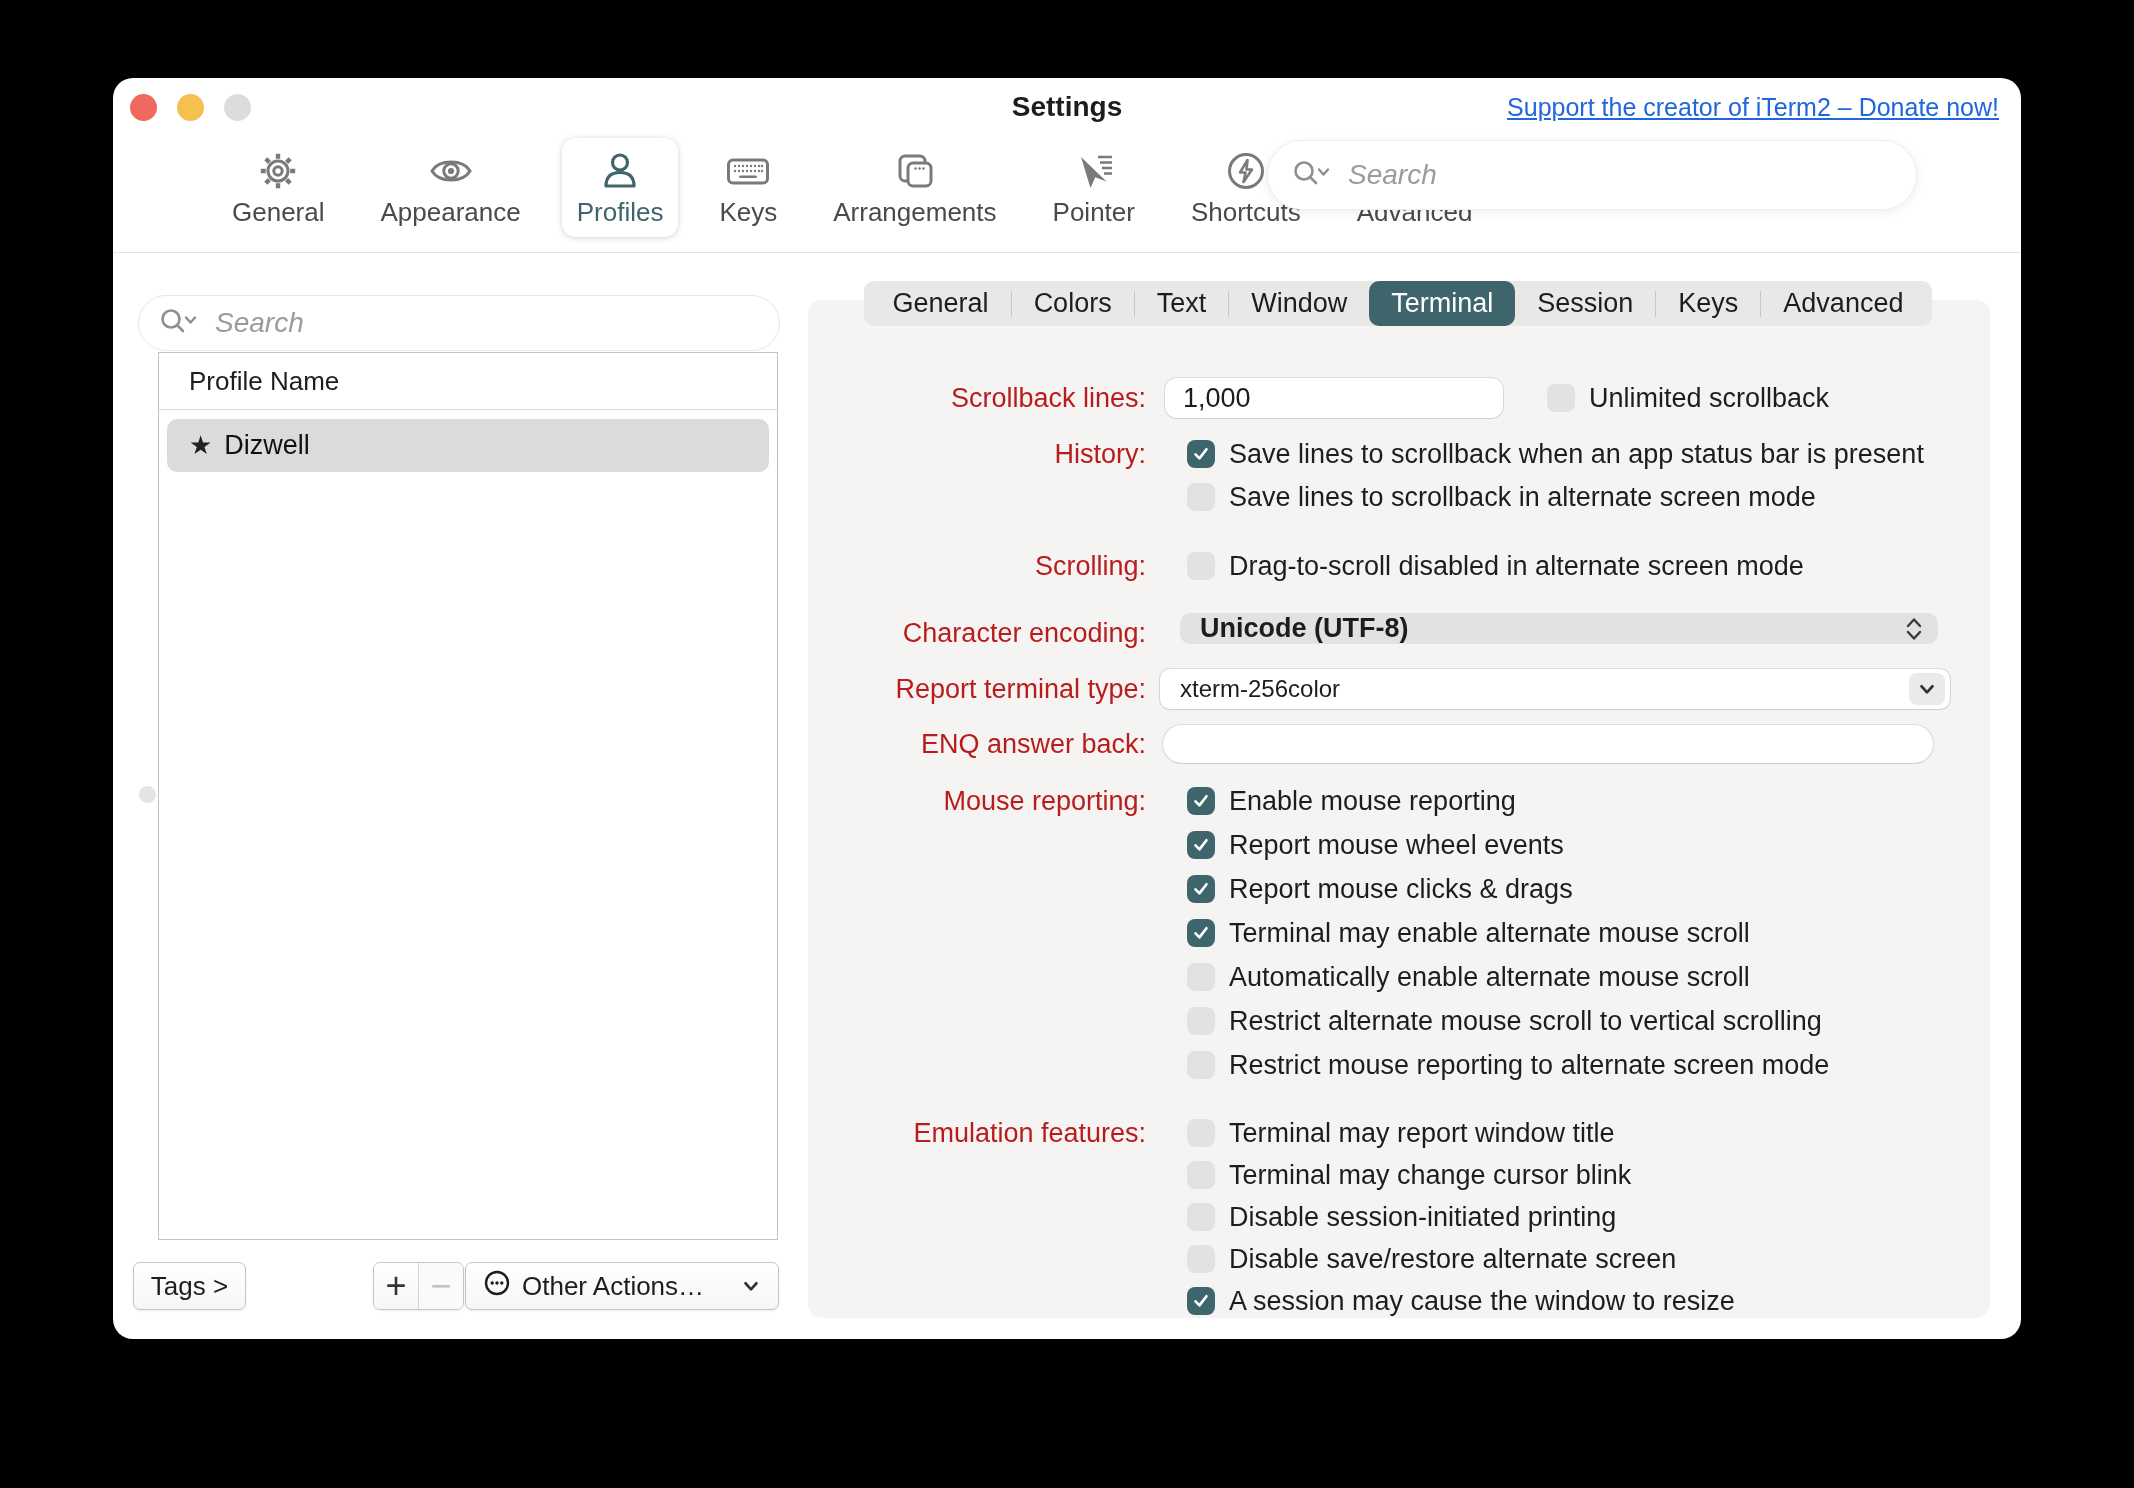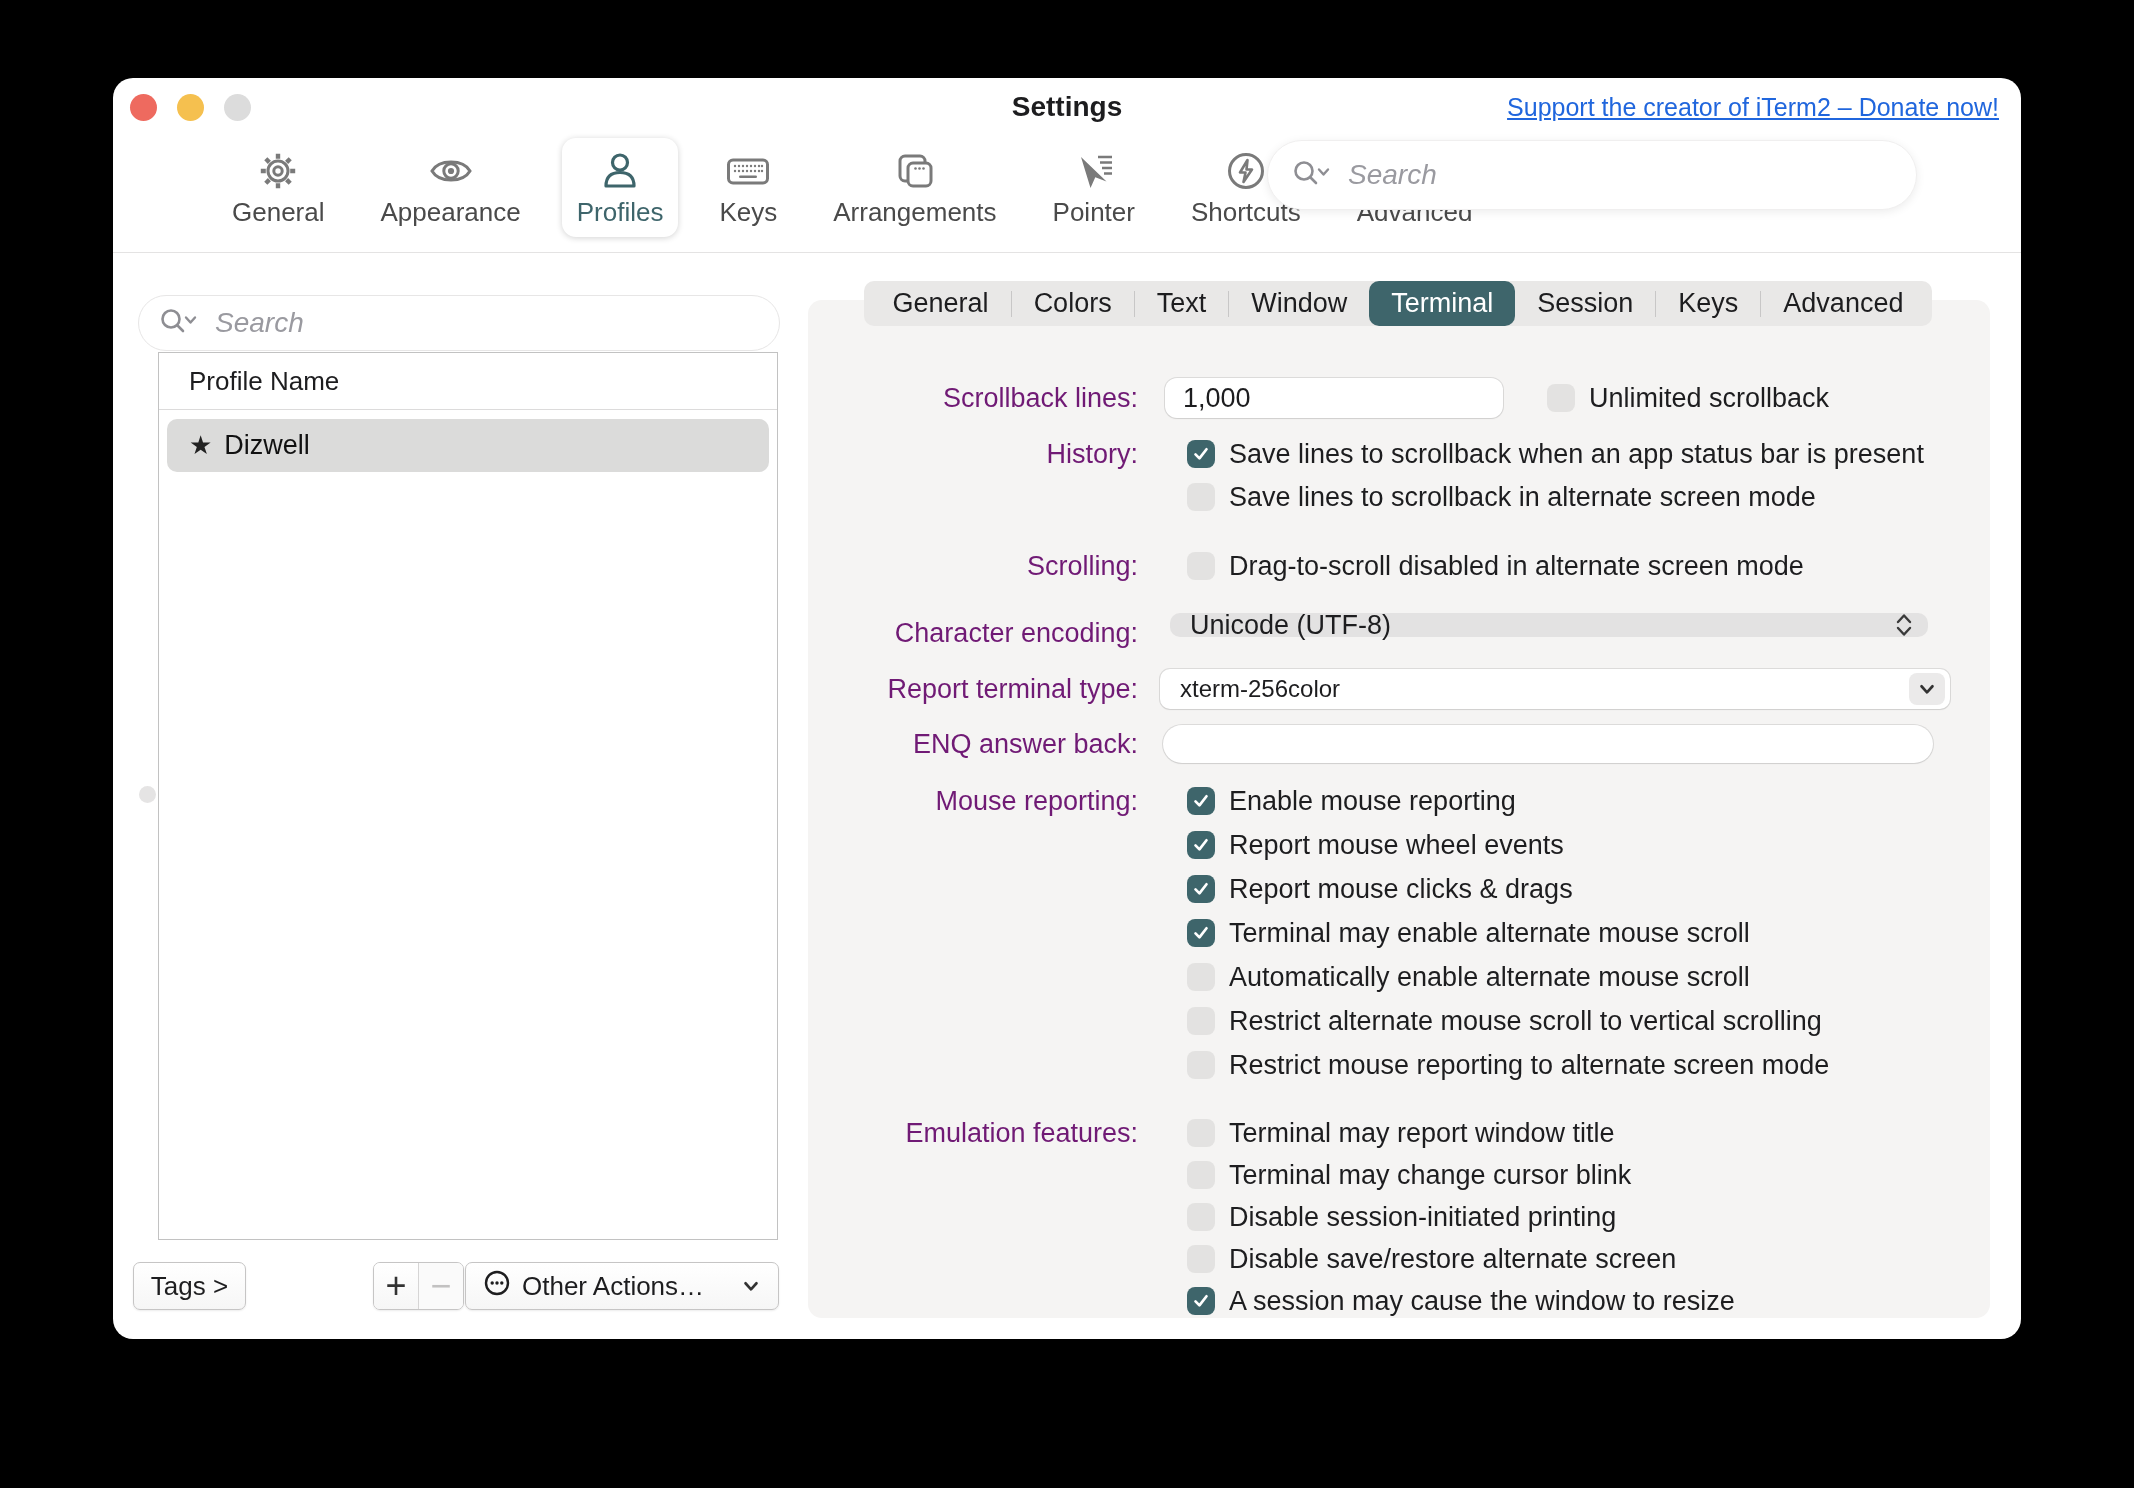--- a/index.html
+++ b/index.html
@@ -98,21 +98,21 @@
     background:#e9e8e7;border-radius:10px;display:flex;align-items:center;justify-content:center;z-index:3;
   }
   .tab{
     height:45px;line-height:45px;padding:0 22px;font-size:27px;color:#1d1d1f;
     border-radius:10px;cursor:pointer;white-space:nowrap;
   }
   .tab.sel{background:var(--accent);color:#fff;}
   .tab-div{width:1px;height:26px;background:#c8c7c7;}
   
   .row-label{
-    position:absolute;left:0;width:330px;text-align:right;font-size:27px;color:#701a75;white-space:nowrap;
+    position:absolute;left:8px;width:330px;text-align:right;font-size:27px;color:#b91c1c;white-space:nowrap;
   }
   .ctl{position:absolute;}
   .cbrow{position:absolute;display:flex;align-items:center;cursor:pointer;padding-left:28px;}
   .cbox{
     width:28px;height:28px;border-radius:8px;background:#e3e2e1;flex:none;
     display:flex;align-items:center;justify-content:center;
   }
   .cbox.on{background:var(--accent);}
   .cbrow .cb-label{margin-left:14px;font-size:27px;color:#1d1d1f;line-height:28px;white-space:nowrap;}
   .tfield{
@@ -358,21 +358,21 @@
       <div class="cbrow" style="left: 351px; top: 183px;">
         <span class="cbox"></span>
         <span class="cb-label">Save lines to scrollback in alternate screen mode</span>
       </div>
       <div class="row-label" style="top: 252px; line-height: 28px;">Scrolling:</div>
       <div class="cbrow" style="left: 351px; top: 252px;">
         <span class="cbox"></span>
         <span class="cb-label">Drag-to-scroll disabled in alternate screen mode</span>
       </div>
       <div class="row-label" style="top: 313px; line-height: 40px;">Character encoding:</div>
-      <div class="ctl popup" style="left: 362px; top: 313px; width: 758px; height: 24px;">
+      <div class="ctl popup" style="left: 372px; top: 313px; width: 758px; height: 31px; font-weight: bold;">
         <span>Unicode (UTF-8)</span>
         <span class="pop-chev">
           <svg width="20" height="30" viewBox="0 0 20 30">
     <path d="M4 12 L10 5.5 L16 12" fill="none" stroke="currentColor" stroke-width="2.4" stroke-linecap="round" stroke-linejoin="round"></path>
     <path d="M4 18 L10 24.5 L16 18" fill="none" stroke="currentColor" stroke-width="2.4" stroke-linecap="round" stroke-linejoin="round"></path>
           </svg>
         </span>
       </div>
       <div class="row-label" style="top: 369px; line-height: 40px;">Report terminal type:</div>
       <div class="ctl combo" style="left: 352px; top: 369px; width: 790px; height: 40px;">

